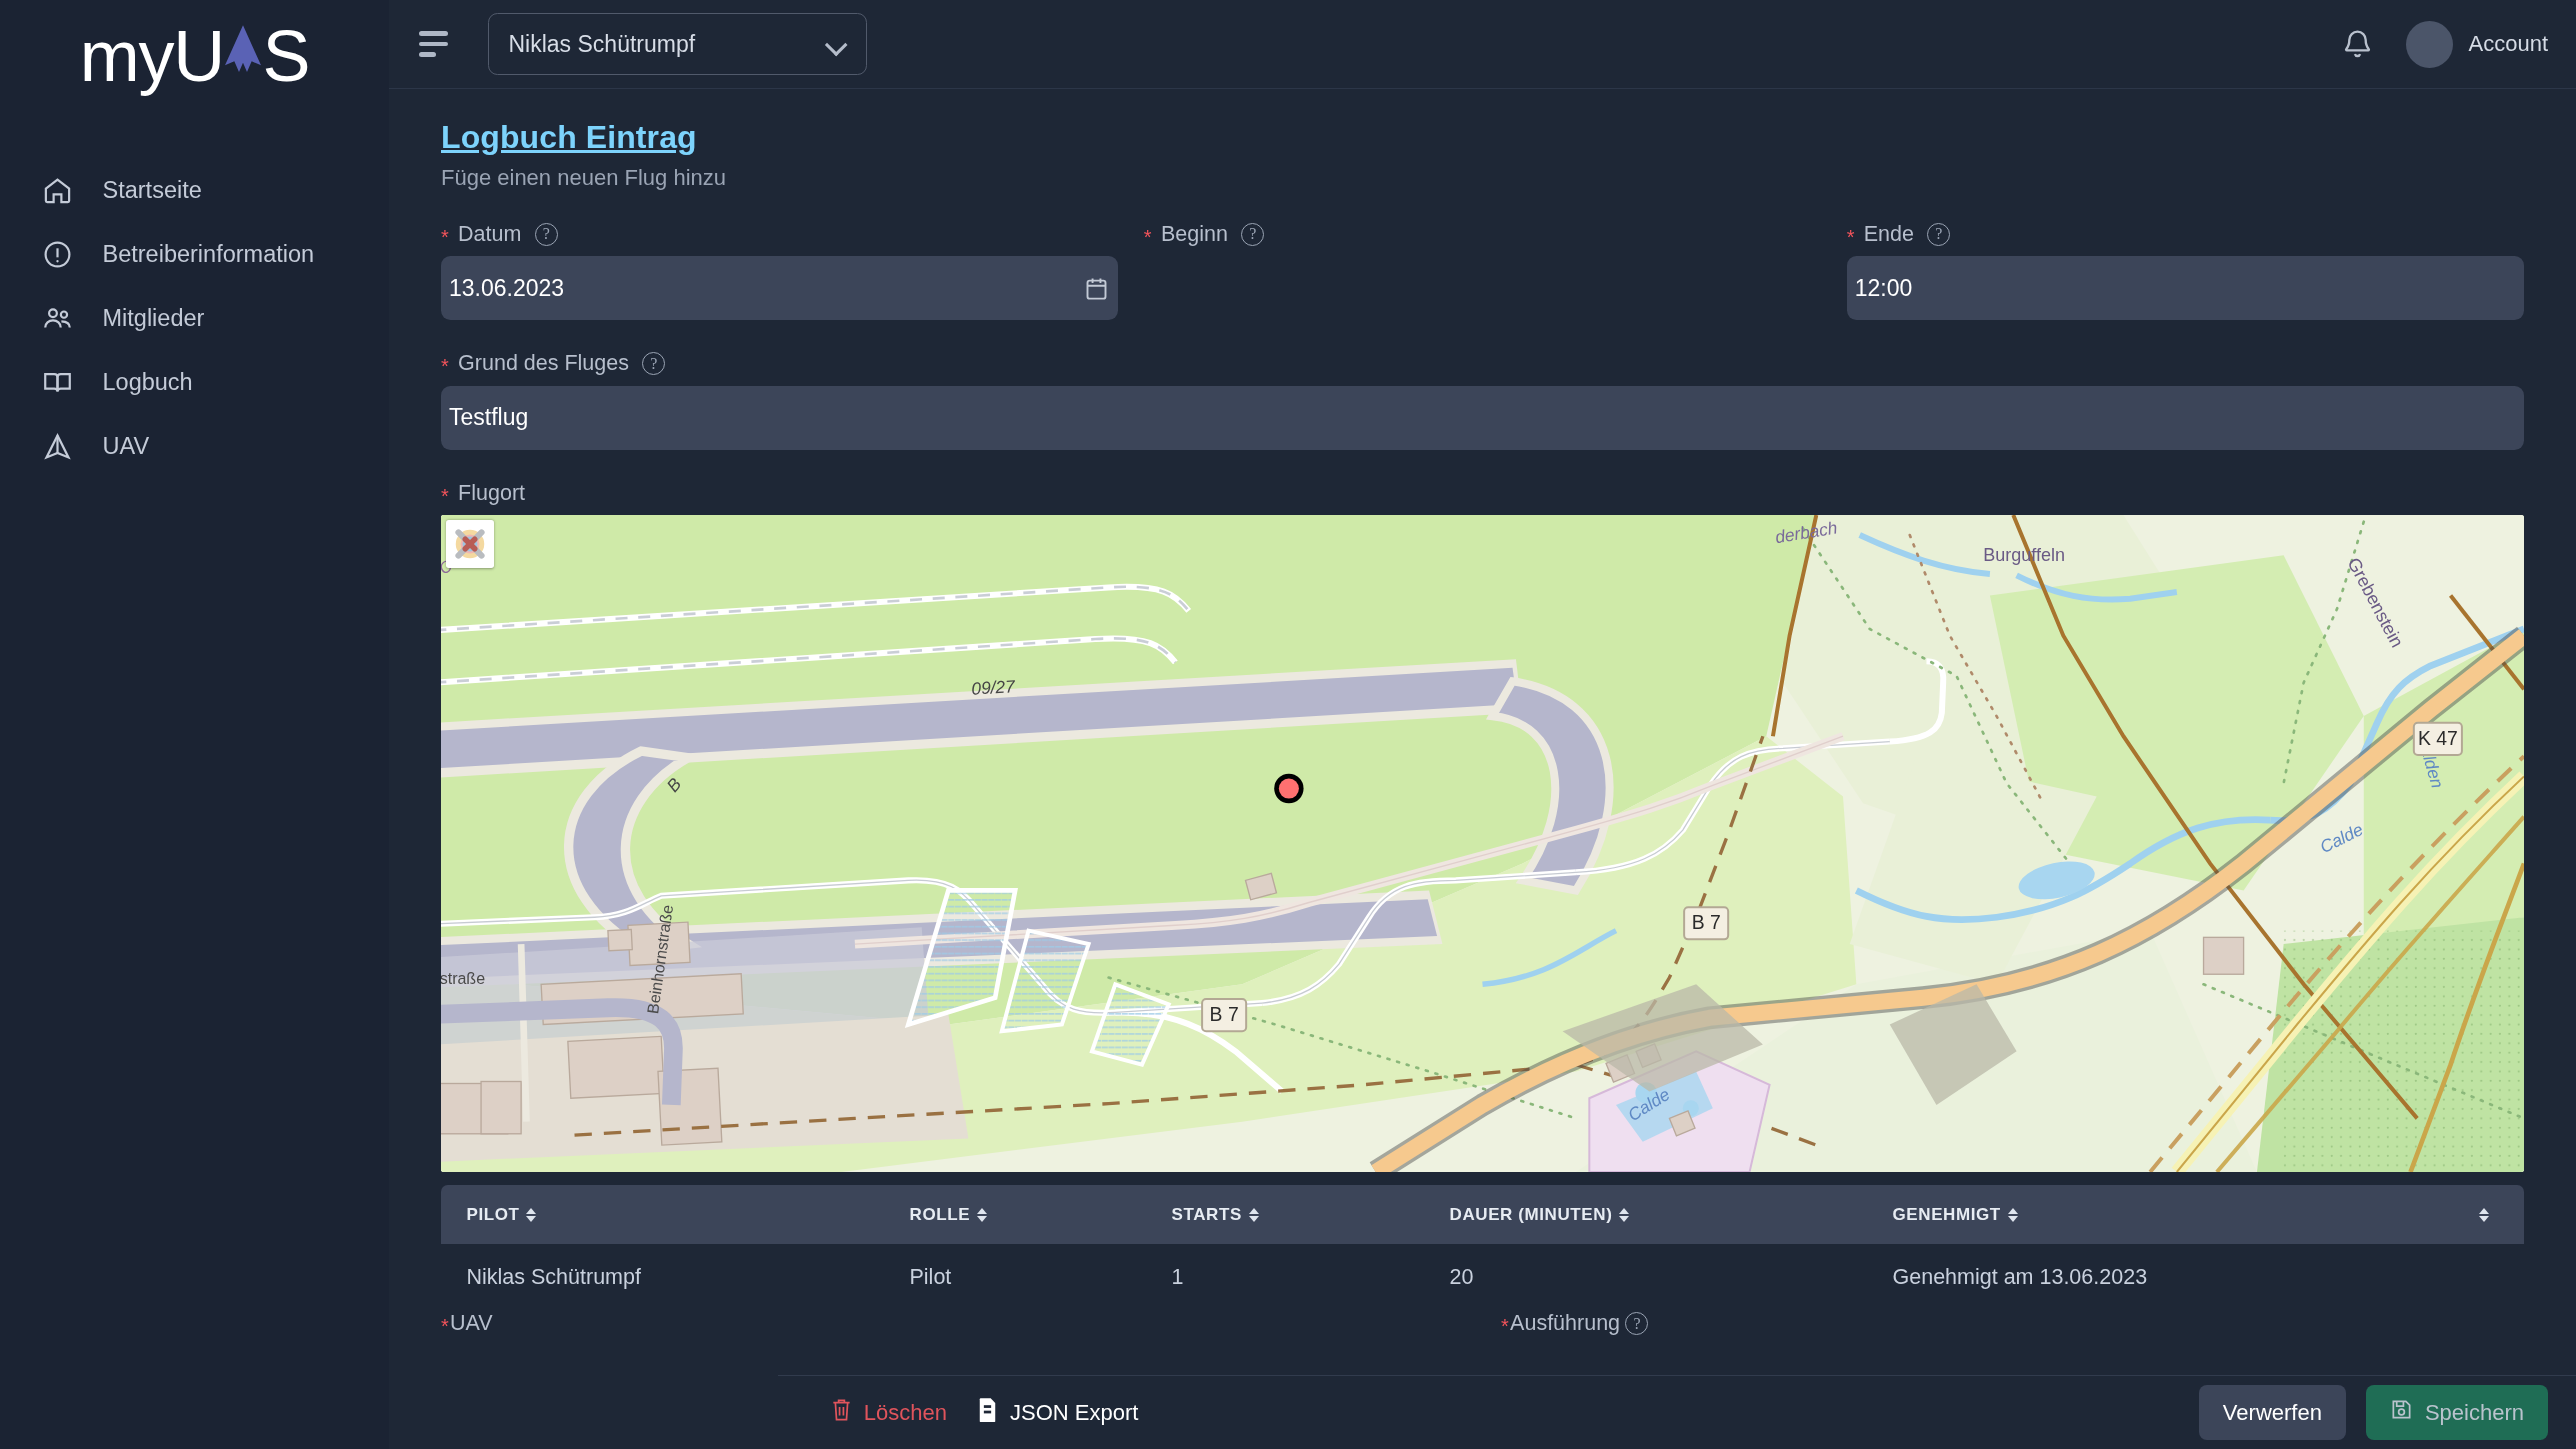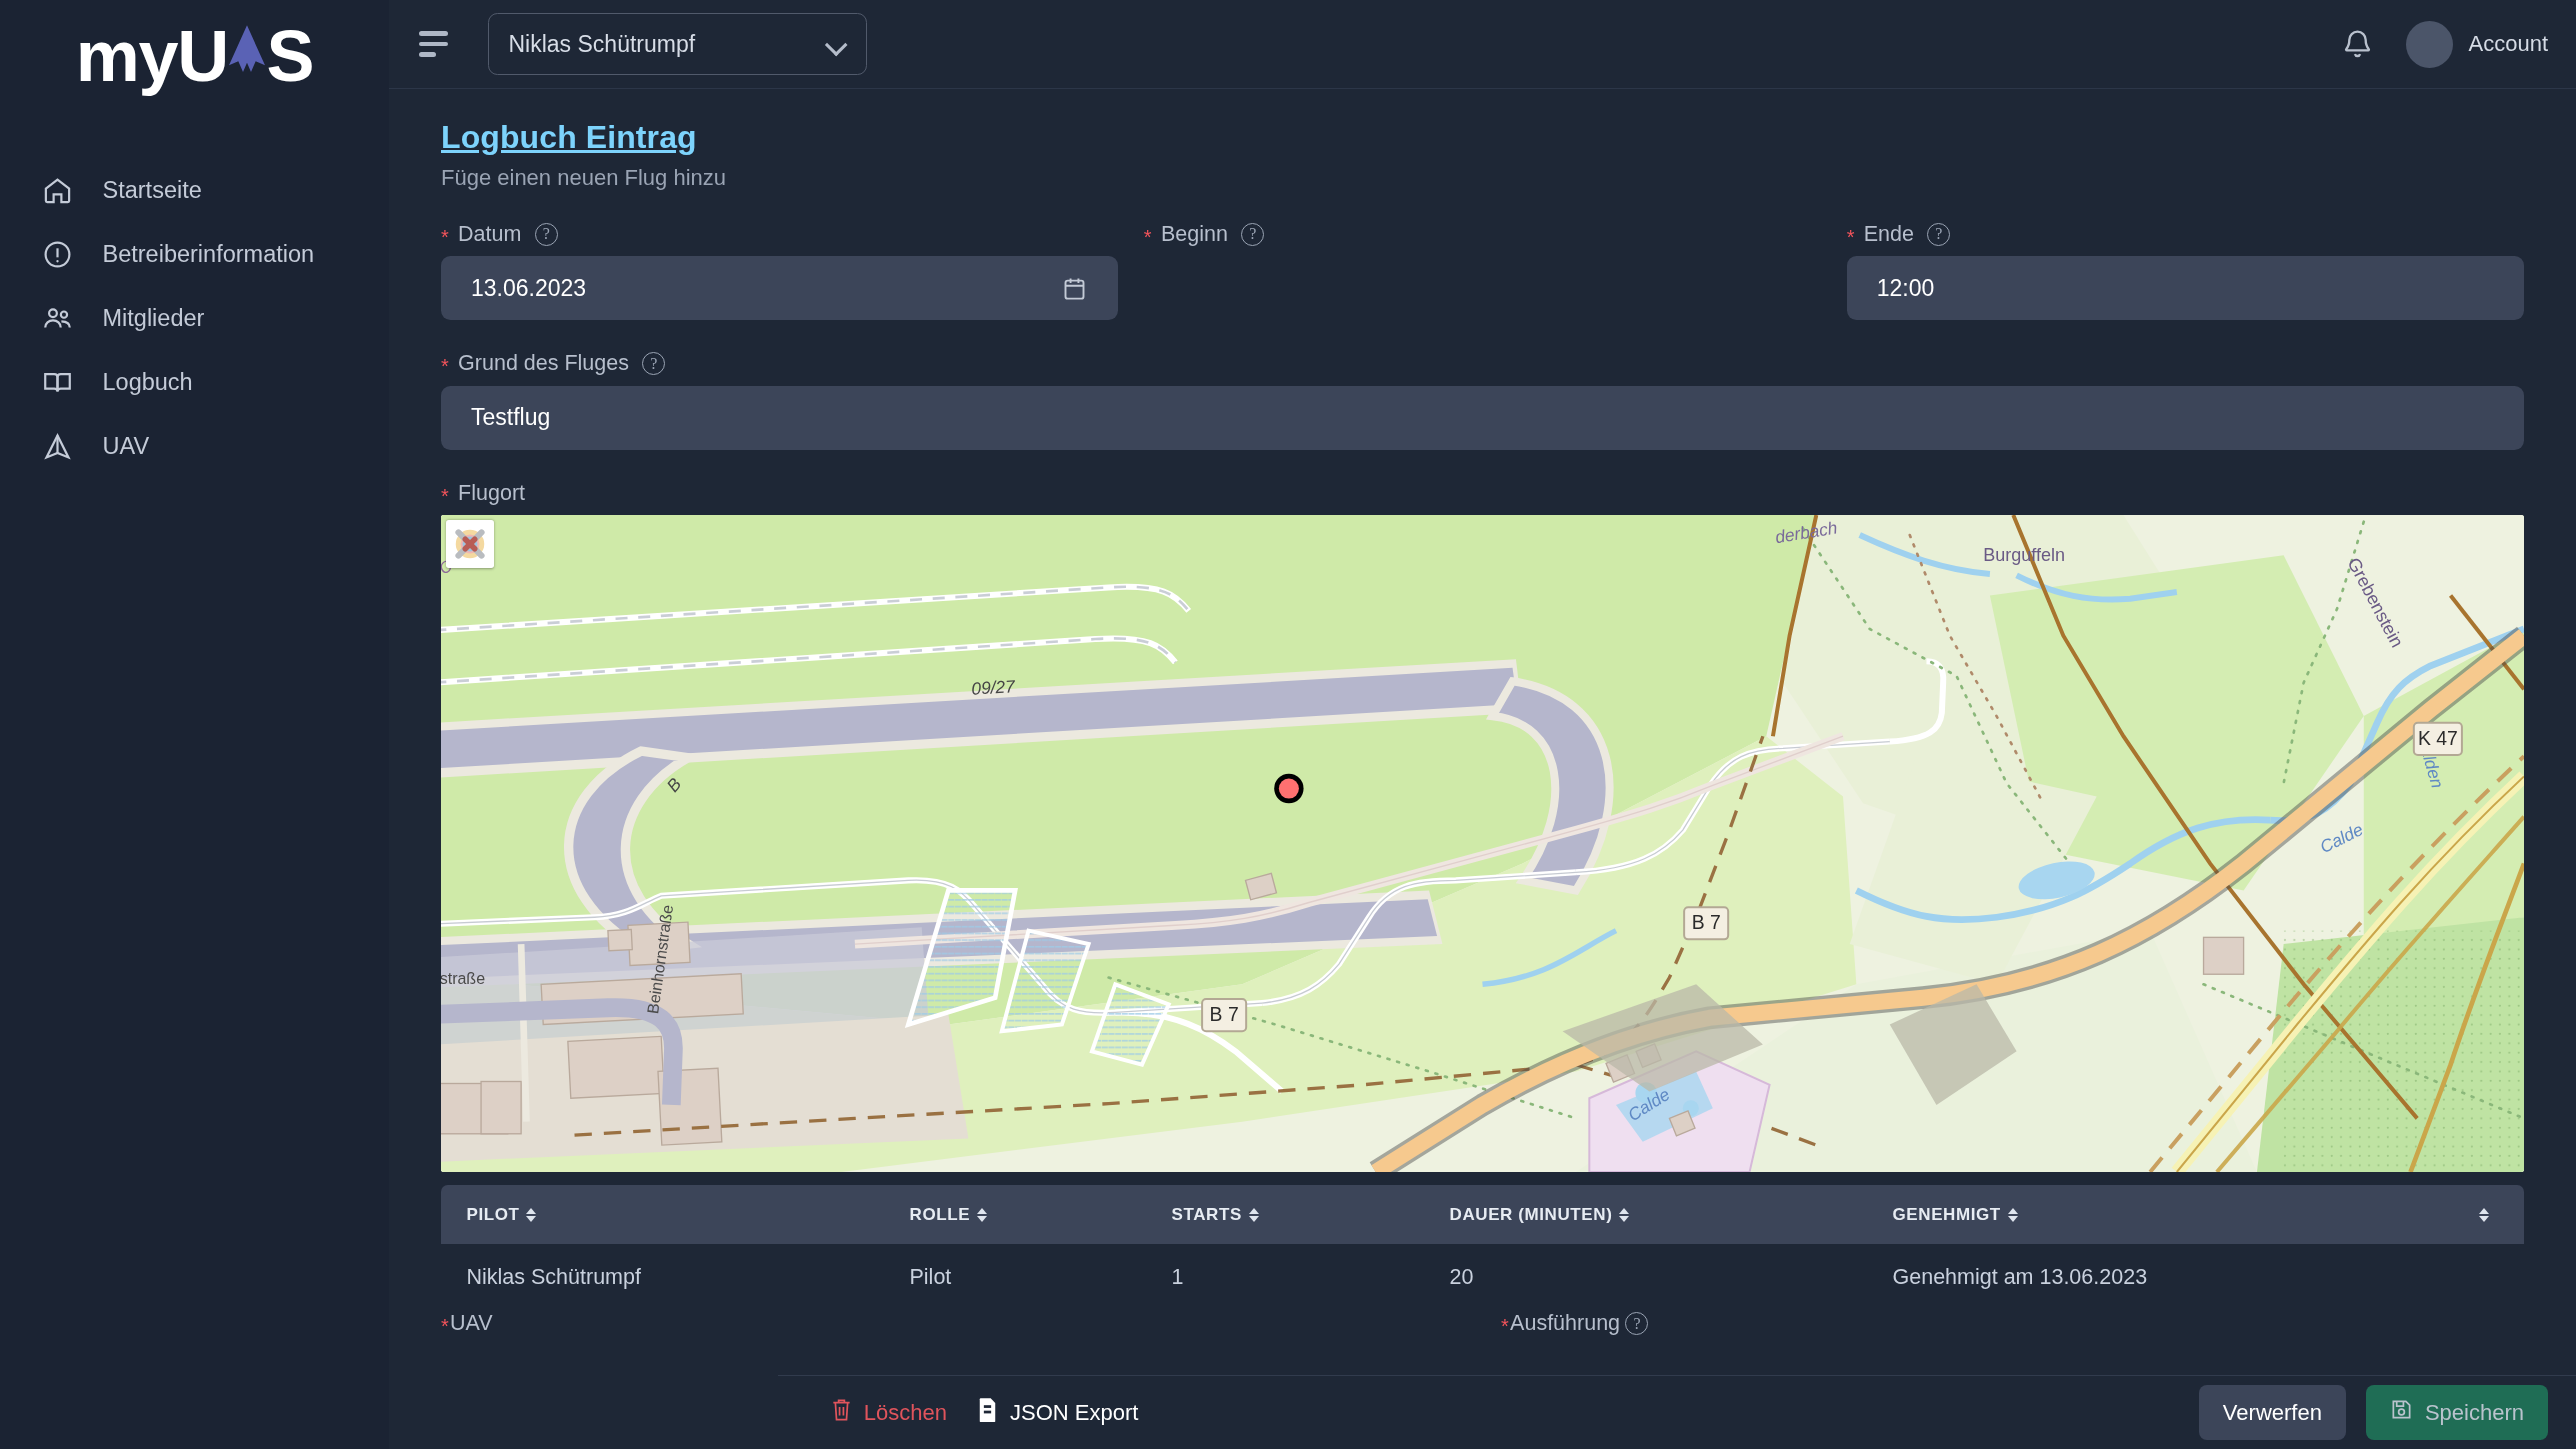--- a/index.html
+++ b/index.html
@@ -15,21 +15,21 @@
   .sidebar {
     width: 389px; height: 1449px;
     background: #1b2333;
     flex: 0 0 389px;
     position: relative;
   }
   .logo-wrap {
     height: 111px; display: flex; align-items: center; justify-content: center;
   }
   .logo {
-    font-size: 72px; font-weight: bold; color: #ffffff;
+    font-size: 72px; font-weight: normal; color: #ffffff;
     letter-spacing: -1.3px; line-height: 1; display: flex; align-items: center;
     position: relative;
   }
   .logo .drone { display: inline-block; width: 52px; height: 64px; position: relative; margin: 0 -6.7px; }
   .nav { margin-top: 47px; }
   .nav-item {
     display: flex; align-items: center; gap: 29.5px;
     padding: 0 0 0 42px; height: 64px;
     color: #c4cbd8; font-size: 23.5px; cursor: pointer;
   }
@@ -82,21 +82,21 @@
     color: #b7bfcd; font-size: 21.5px; margin-top: 31px; margin-bottom: 9.4px;
   }
   .req { color: #f2545b; font-size: 20px; line-height: 1; margin-right: 1.3px; position: relative; top: 2.7px;}
   .help {
     width: 23px; height: 23px; border-radius: 50%; border: 1.7px solid #9aa4b4;
     color: #9aa4b4; font-size: 16px; display: inline-flex; align-items: center; justify-content: center;
     margin-left: 5.4px; cursor: pointer; font-family: "Liberation Serif", serif;
   }
   .input {
     background: #3c4559; border-radius: 9.4px; height: 64px;
-    display: flex; align-items: center; padding: 0 30px;
+    display: flex; align-items: center; padding: 0 8px;
     color: #ffffff; font-size: 23px; position: relative;
   }
   .input .cal { margin-left: auto; width: 27px; height: 27px; }
   .input .cal svg { width: 27px; height: 27px; stroke: #c3cad6; fill: none; stroke-width: 1.7; }
 
   .row-3 { display: flex; gap: 25.5px; }
   .row-3 > div { flex: 1 1 0; min-width: 0; }
 
   
   .map-wrap {

